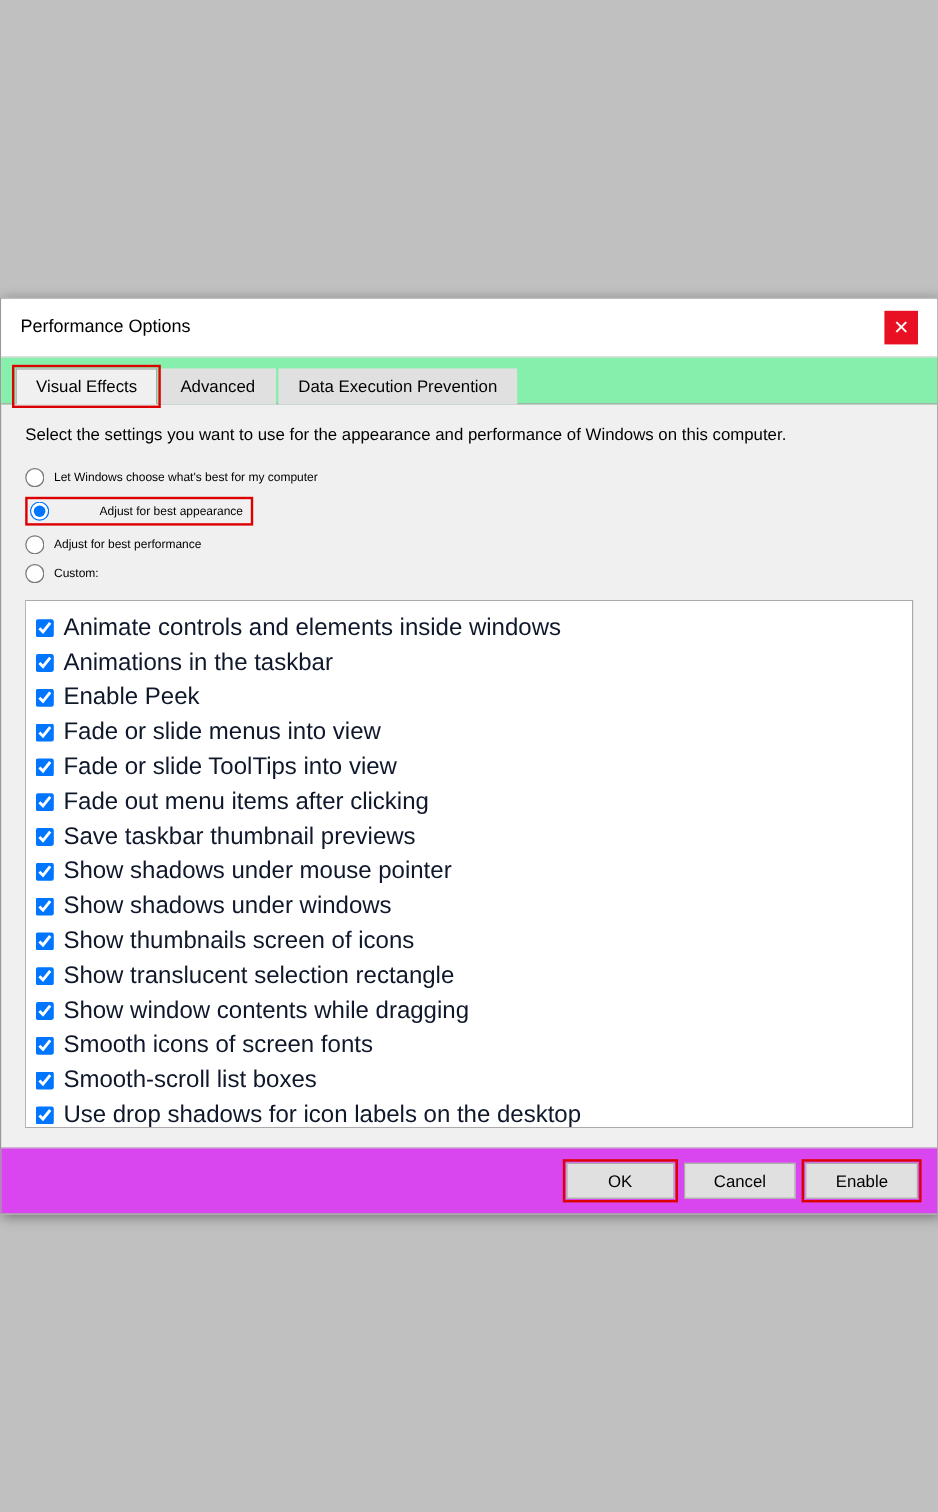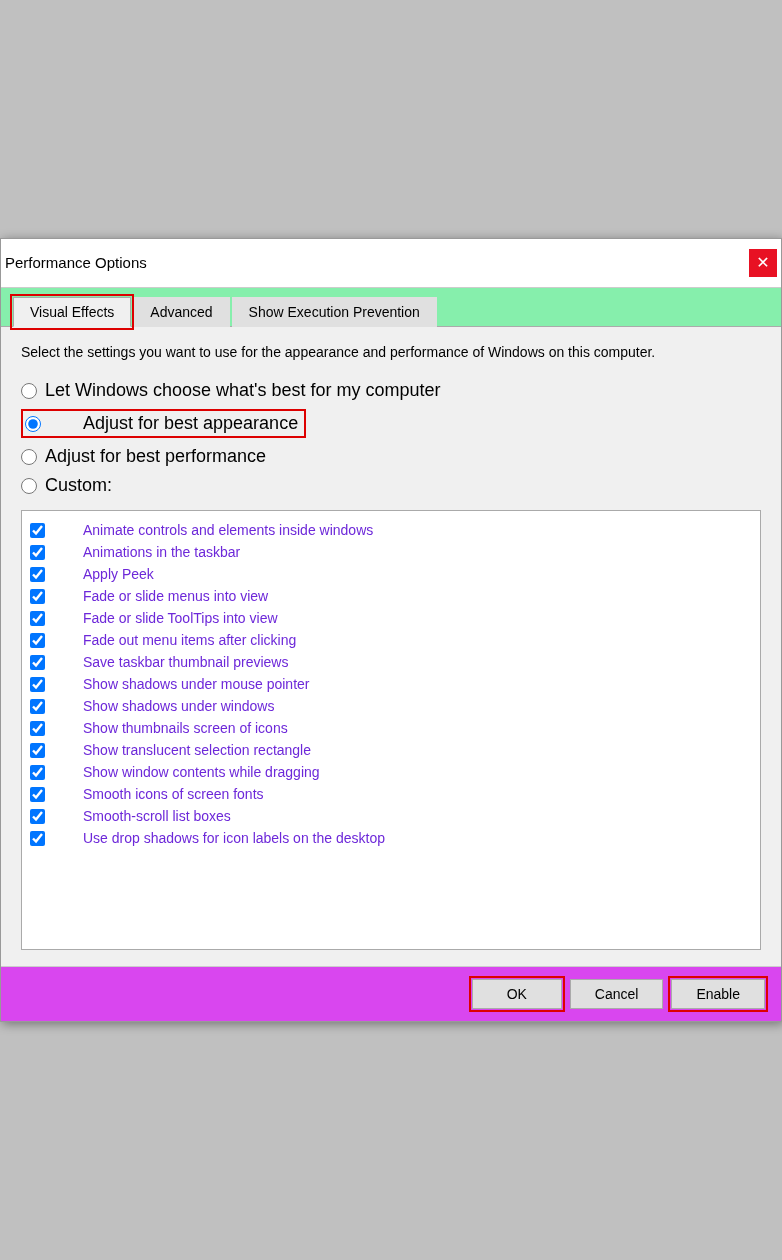--- a/index.html
+++ b/index.html
@@ -22,21 +22,21 @@
       width: 782px;
       background: #f0f0f0;
       border: 1px solid #999;
       box-shadow: 2px 2px 10px rgba(0,0,0,0.4);
       display: flex;
       flex-direction: column;
     }
 
     .title-bar {
       background: #fff;
-      padding: 10px 4px;
+      padding: 10px 16px;
       display: flex;
       align-items: center;
       justify-content: space-between;
       border-bottom: 1px solid #ccc;
     }
 
     .title-bar-text {
       font-size: 15px;
       font-weight: 400;
       color: #000;
@@ -108,21 +108,21 @@
     }
 
     .radio-option input[type="radio"] {
       margin-right: 8px;
       width: 16px;
       height: 16px;
       cursor: pointer;
     }
 
     .radio-option label {
-      font-size: 18px;
+      font-size: 10px;
       color: #000;
       cursor: pointer;
     }
 
     .checkbox-list-container {
       border: 1px solid #aaa;
       background: #fff;
       padding: 8px;
       height: 440px;
       overflow-y: auto;
@@ -137,24 +137,23 @@
     }
 
     .checkbox-item input[type="checkbox"] {
       margin-right: 8px;
       width: 15px;
       height: 15px;
       cursor: pointer;
     }
 
     .checkbox-item label {
-      font-size: 14px;
-      color: #6d28d9;
-      cursor: pointer;
-      margin-left: 30px;
+      font-size: 20px;
+      color: #0f172a;
+      cursor: pointer;
     }
 
     .footer {
       display: flex;
       justify-content: flex-end;
       padding: 12px 16px;
       background: #d946ef;
       border-top: 1px solid #ccc;
       gap: 8px;
     }
@@ -203,21 +202,21 @@
   </div>
 
   <div class="tabs">
     <div class="tab active visual-effects-tab">
       <span>Visual Effects</span>
     </div>
     <div class="tab">
       <span>Advanced</span>
     </div>
     <div class="tab">
-      <span>Show Execution Prevention</span>
+      <span>Data Execution Prevention</span>
     </div>
   </div>
 
   <div class="content">
     <p class="description">Select the settings you want to use for the appearance and performance of Windows on this computer.</p>
 
     <div class="radio-group">
 
       <div class="radio-option">
         <input type="radio" id="windows-best" name="perf-option" style="">
@@ -246,21 +245,21 @@
     <div class="checkbox-item">
           <input type="checkbox" id="animate-controls" checked="" style="">
           <label for="animate-controls">Animate controls and elements inside windows</label>
         </div>
         <div class="checkbox-item">
           <input type="checkbox" id="animations-taskbar" checked="" style="">
           <label for="animations-taskbar">Animations in the taskbar</label>
         </div>
         <div class="checkbox-item">
           <input type="checkbox" id="enable-peek" checked="" style="">
-          <label for="enable-peek">Apply Peek</label>
+          <label for="enable-peek">Enable Peek</label>
         </div>
         <div class="checkbox-item">
           <input type="checkbox" id="fade-slide-menus" checked="" style="">
           <label for="fade-slide-menus">Fade or slide menus into view</label>
         </div>
         <div class="checkbox-item">
           <input type="checkbox" id="fade-slide-tooltips" checked="" style="">
           <label for="fade-slide-tooltips">Fade or slide ToolTips into view</label>
         </div>
         <div class="checkbox-item">

